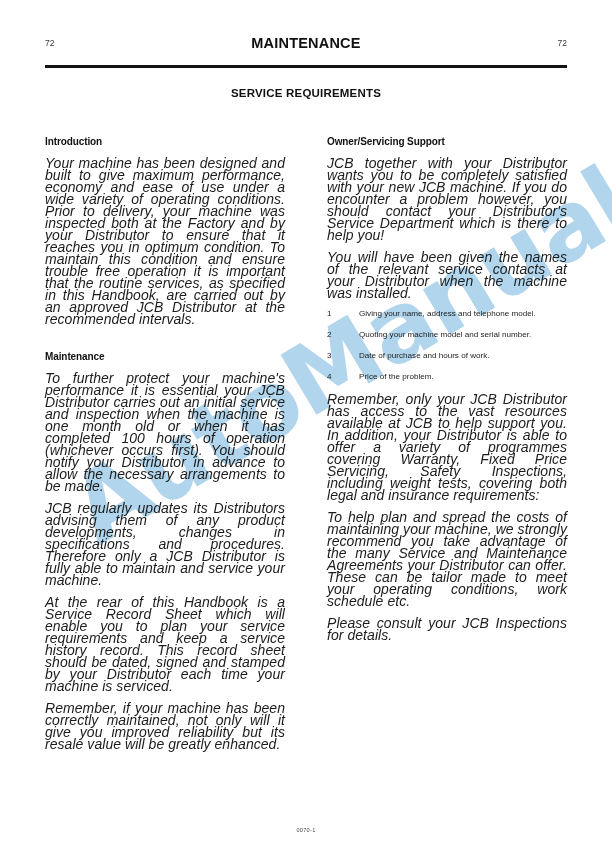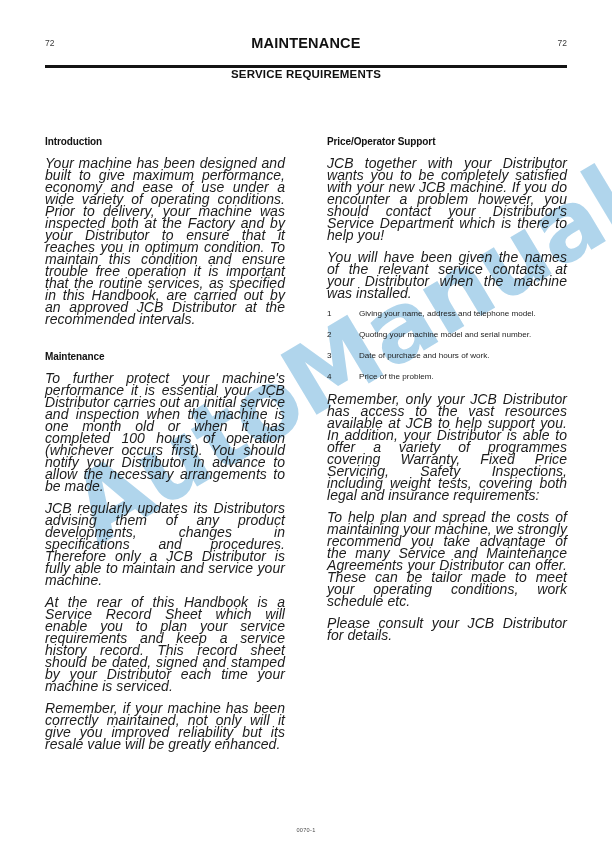--- a/index.html
+++ b/index.html
@@ -79,20 +79,21 @@
     letter-spacing: 0.2px;
     color: #111111;
   }
   .header-rule {
     margin-top: 8px;
     height: 3px;
     background: #141414;
     width: 100%;
   }
   .doc-subtitle {
+    margin-top: 19px;
     text-align: center;
     font-size: 11.5px;
     font-weight: bold;
     letter-spacing: 0.2px;
     color: #111111;
   }
 
   
   .columns {
     position: absolute;
@@ -191,21 +192,21 @@
 
       <h2 class="section-heading spaced-top">Maintenance</h2>
       <p class="body-text">To further protect your machine's performance it is essential your JCB Distributor carries out an initial service and inspection when the machine is one month old or when it has completed 100 hours of operation (whichever occurs first). You should notify your Distributor in advance to allow the necessary arrangements to be made.</p>
       <p class="body-text">JCB regularly updates its Distributors advising them of any product developments, changes in specifications and procedures. Therefore only a JCB Distributor is fully able to maintain and service your machine.</p>
       <p class="body-text">At the rear of this Handbook is a Service Record Sheet which will enable you to plan your service requirements and keep a service history record. This record sheet should be dated, signed and stamped by your Distributor each time your machine is serviced.</p>
       <p class="body-text last">Remember, if your machine has been correctly maintained, not only will it give you improved reliability but its resale value will be greatly enhanced.</p>
     </div>
 
     <div class="col">
 
-      <h2 class="section-heading">Price/Operator Support</h2>
+      <h2 class="section-heading">Owner/Servicing Support</h2>
       <p class="body-text">JCB together with your Distributor wants you to be completely satisfied with your new JCB machine. If you do encounter a problem however, you should contact your Distributor's Service Department which is there to help you!</p>
       <p class="body-text">You will have been given the names of the relevant service contacts at your Distributor when the machine was installed.</p>
 
       <ol class="numbered">
         <li>
           <span class="num">1</span>
           <span>Giving your name, address and telephone model.</span>
         </li>
         <li>
           <span class="num">2</span>
@@ -217,21 +218,21 @@
         </li>
         <li>
           <span class="num">4</span>
           <span>Price of the problem.</span>
         </li>
       </ol>
 
       <p class="body-text">Remember, only your JCB Distributor has access to the vast resources available at JCB to help support you. In addition, your Distributor is able to offer a variety of programmes covering Warranty, Fixed Price Servicing, Safety Inspections, including weight tests, covering both legal and insurance requirements:</p>
 
       <p class="body-text">To help plan and spread the costs of maintaining your machine, we strongly recommend you take advantage of the many Service and Maintenance Agreements your Distributor can offer. These can be tailor made to meet your operating conditions, work schedule etc.</p>
-      <p class="body-text last">Please consult your JCB Distributor for details.</p>
+      <p class="body-text last">Please consult your JCB Inspections for details.</p>
     </div>
 
   </div>
 
   <div class="footer">
     <span class="footer-code">0070-1</span>
   </div>
 
 </div>
 

